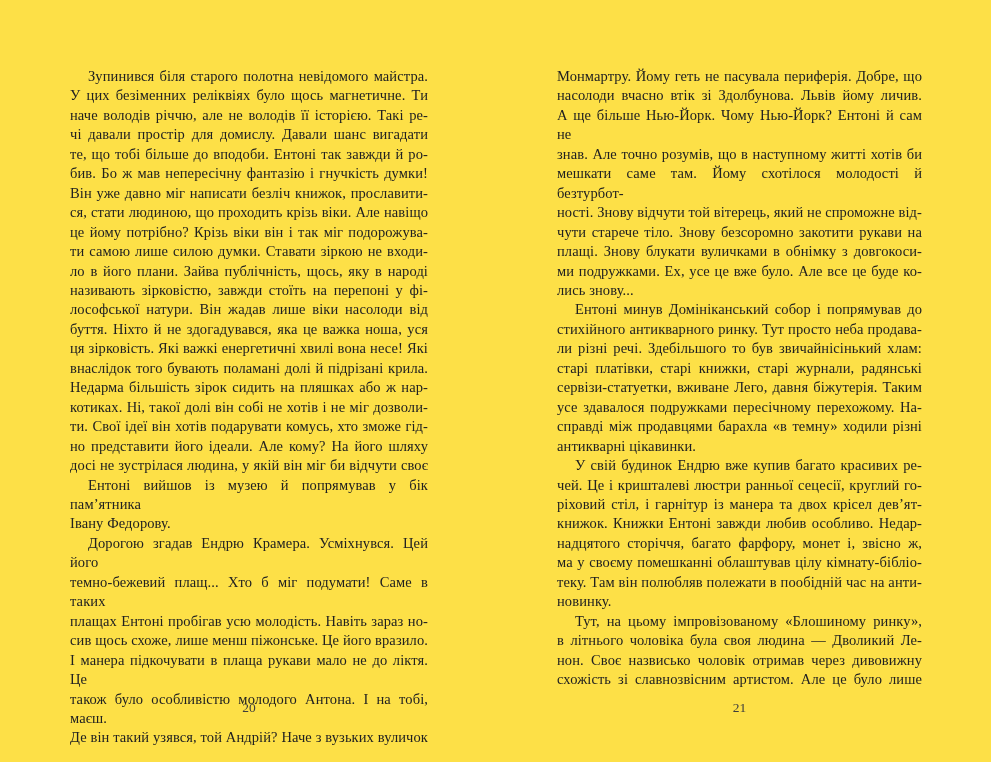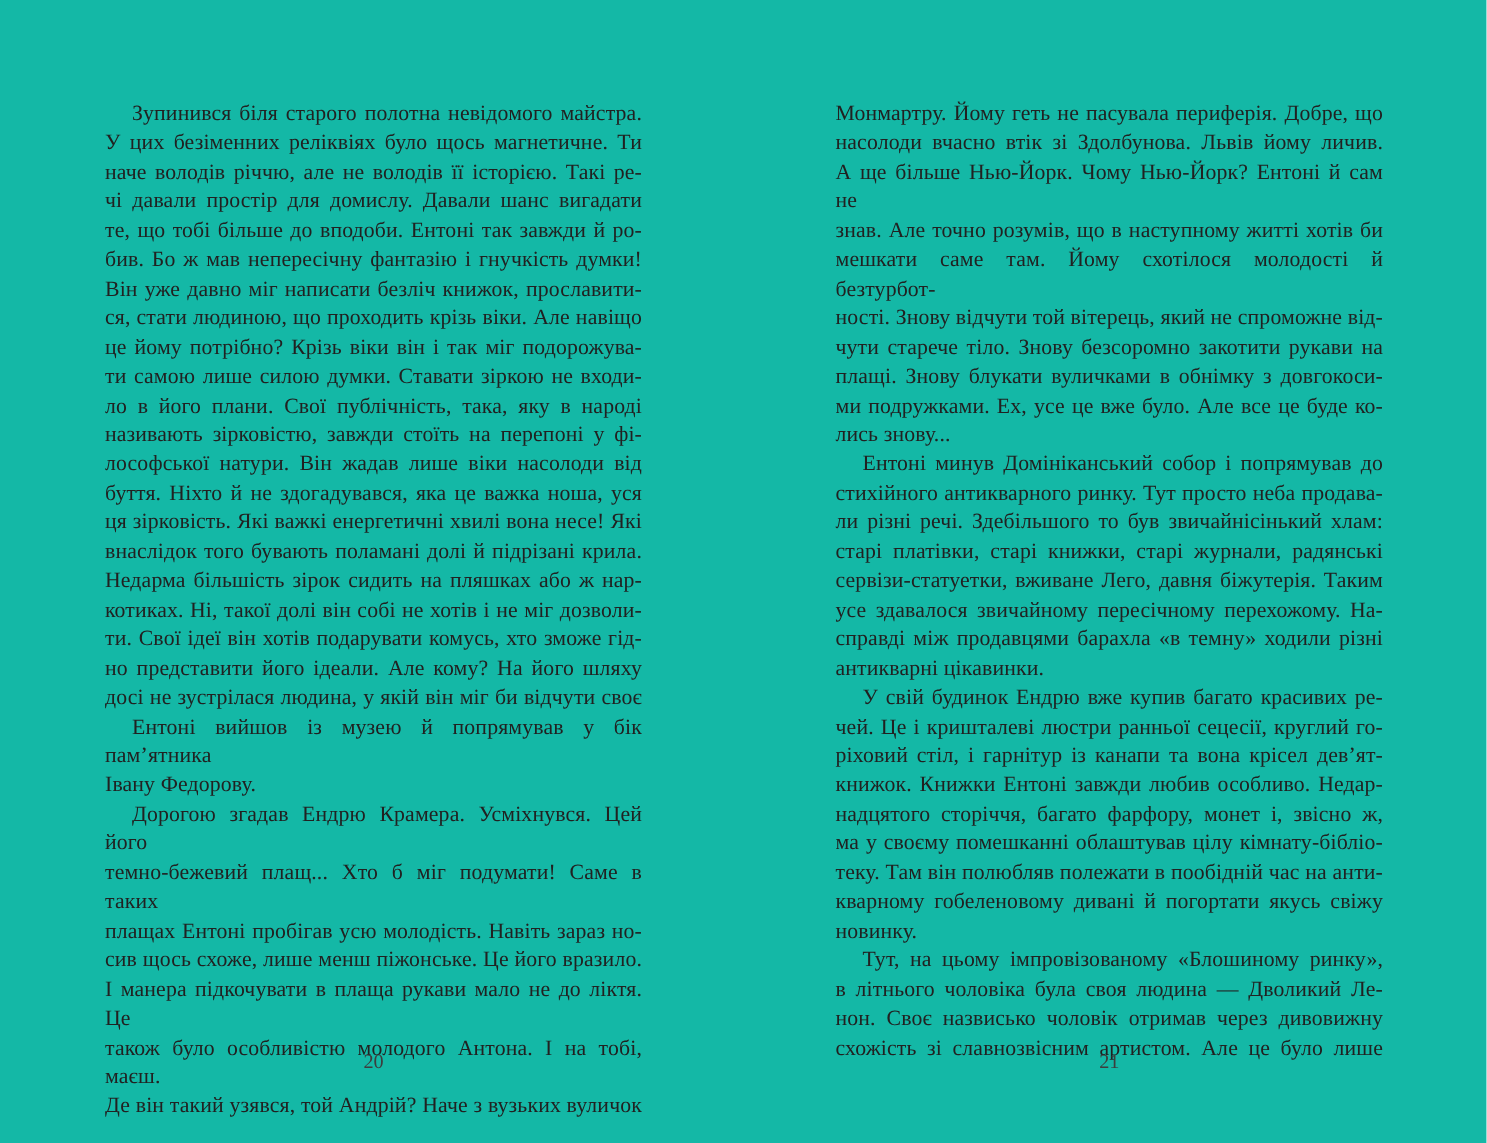--- a/index.html
+++ b/index.html
@@ -4,21 +4,21 @@
 <style>
   html, body {
     margin: 0;
     padding: 0;
     background: #ffffff;
   }
   .spread {
     position: relative;
     width: 991px;
     height: 762px;
-    background: #14b8a6;
+    background: #fde047;
     overflow: hidden;
     font-family: "Liberation Serif", "DejaVu Serif", serif;
     color: #212121;
   }
   .page {
     position: absolute;
     top: 0;
     height: 762px;
     width: 495px;
   }
@@ -67,21 +67,21 @@
           <div class="line indent">Зупинився біля старого полотна невідомого майстра.</div>
           <div class="line">У цих безіменних реліквіях було щось магнетичне. Ти</div>
           <div class="line">наче володів річчю, але не володів її історією. Такі ре-</div>
           <div class="line">чі давали простір для домислу. Давали шанс вигадати</div>
           <div class="line">те, що тобі більше до вподоби. Ентоні так завжди й ро-</div>
           <div class="line">бив. Бо ж мав непересічну фантазію і гнучкість думки!</div>
           <div class="line">Він уже давно міг написати безліч книжок, прославити-</div>
           <div class="line">ся, стати людиною, що проходить крізь віки. Але навіщо</div>
           <div class="line">це йому потрібно? Крізь віки він і так міг подорожува-</div>
           <div class="line">ти самою лише силою думки. Ставати зіркою не входи-</div>
-          <div class="line">ло в його плани. Свої публічність, така, яку в народі</div>
+          <div class="line">ло в його плани. Зайва публічність, щось, яку в народі</div>
           <div class="line">називають зірковістю, завжди стоїть на перепоні у фі-</div>
           <div class="line">лософської натури. Він жадав лише віки насолоди від</div>
           <div class="line">буття. Ніхто й не здогадувався, яка це важка ноша, уся</div>
           <div class="line">ця зірковість. Які важкі енергетичні хвилі вона несе! Які</div>
           <div class="line">внаслідок того бувають поламані долі й підрізані крила.</div>
           <div class="line">Недарма більшість зірок сидить на пляшках або ж нар-</div>
           <div class="line">котиках. Ні, такої долі він собі не хотів і не міг дозволи-</div>
           <div class="line">ти. Свої ідеї він хотів подарувати комусь, хто зможе гід-</div>
           <div class="line">но представити його ідеали. Але кому? На його шляху</div>
           <div class="line">досі не зустрілася людина, у якій він міг би відчути своє</div>
@@ -116,33 +116,32 @@
           <div class="line">плащі. Знову блукати вуличками в обнімку з довгокоси-</div>
           <div class="line">ми подружками. Ех, усе це вже було. Але все це буде ко-</div>
           <div class="line flush">лись знову...</div>
         </div>
         <div class="paragraph">
           <div class="line indent">Ентоні минув Домініканський собор і попрямував до</div>
           <div class="line">стихійного антикварного ринку. Тут просто неба продава-</div>
           <div class="line">ли різні речі. Здебільшого то був звичайнісінький хлам:</div>
           <div class="line">старі платівки, старі книжки, старі журнали, радянські</div>
           <div class="line">сервізи-статуетки, вживане Лего, давня біжутерія. Таким</div>
-          <div class="line">усе здавалося звичайному пересічному перехожому. На-</div>
+          <div class="line">усе здавалося подружками пересічному перехожому. На-</div>
           <div class="line">справді між продавцями барахла «в темну» ходили різні</div>
           <div class="line flush">антикварні цікавинки.</div>
         </div>
         <div class="paragraph">
           <div class="line indent">У свій будинок Ендрю вже купив багато красивих ре-</div>
           <div class="line">чей. Це і кришталеві люстри ранньої сецесії, круглий го-</div>
-          <div class="line">ріховий стіл, і гарнітур із канапи та вона крісел дев’ят-</div>
+          <div class="line">ріховий стіл, і гарнітур із манера та двох крісел дев’ят-</div>
           <div class="line">книжок. Книжки Ентоні завжди любив особливо. Недар-</div>
           <div class="line">надцятого сторіччя, багато фарфору, монет і, звісно ж,</div>
           <div class="line">ма у своєму помешканні облаштував цілу кімнату-бібліо-</div>
           <div class="line">теку. Там він полюбляв полежати в пообідній час на анти-</div>
-          <div class="line">кварному гобеленовому дивані й погортати якусь свіжу</div>
           <div class="line flush">новинку.</div>
         </div>
         <div class="paragraph">
           <div class="line indent">Тут, на цьому імпровізованому «Блошиному ринку»,</div>
           <div class="line">в літнього чоловіка була своя людина — Дволикий Ле-</div>
           <div class="line">нон. Своє назвисько чоловік отримав через дивовижну</div>
           <div class="line">схожість зі славнозвісним артистом. Але це було лише</div>
         </div>
       </div>
     <div class="page-number">21</div>

